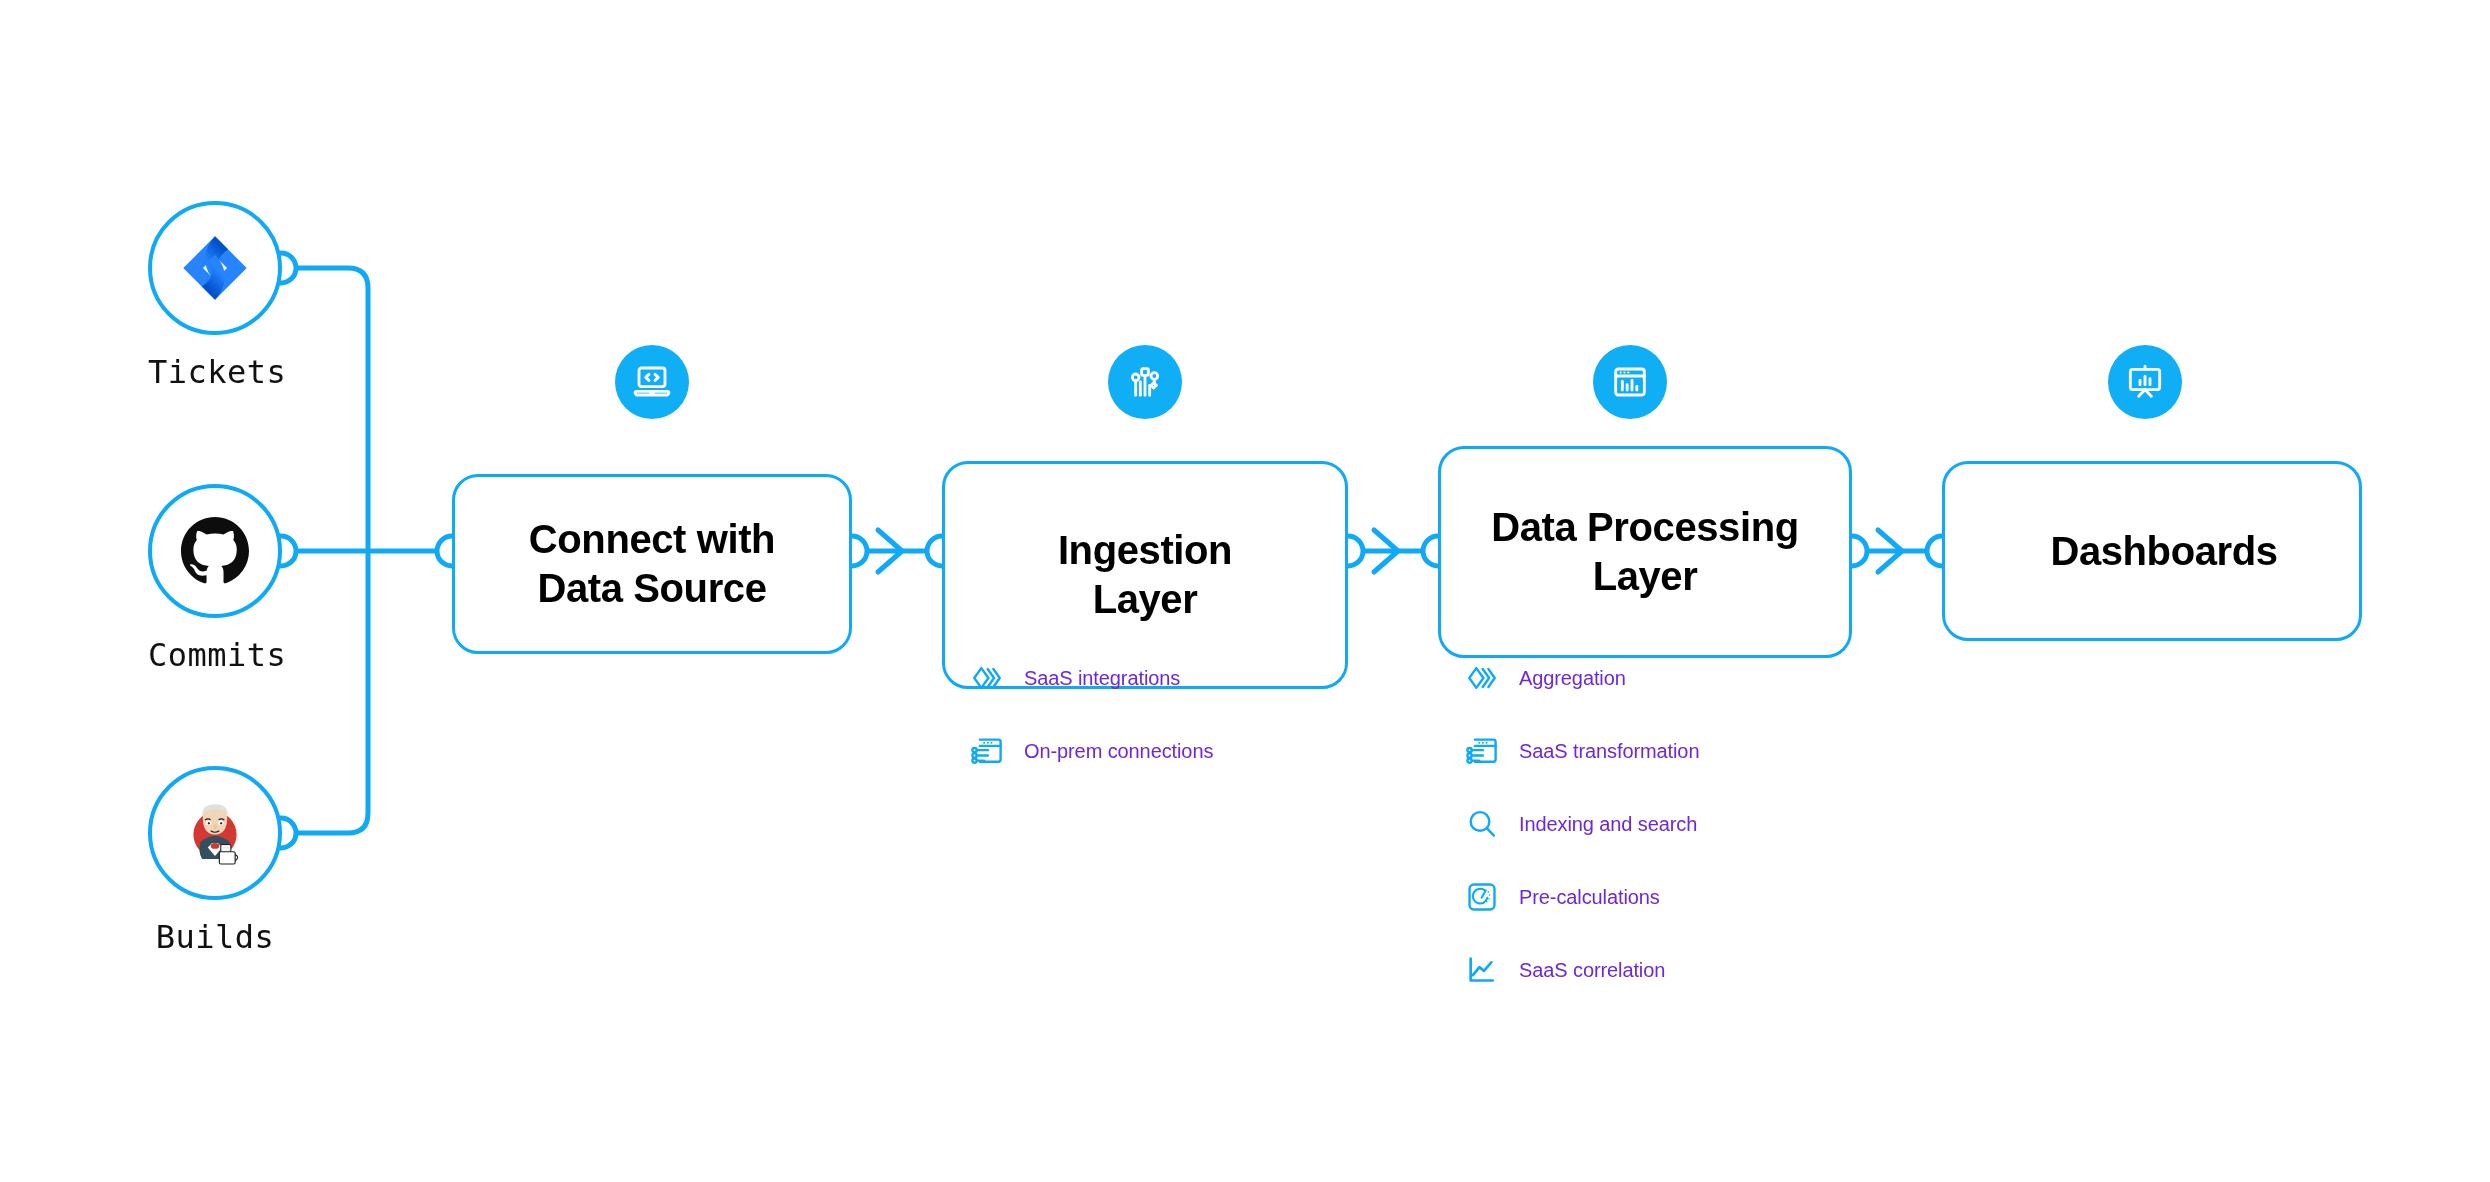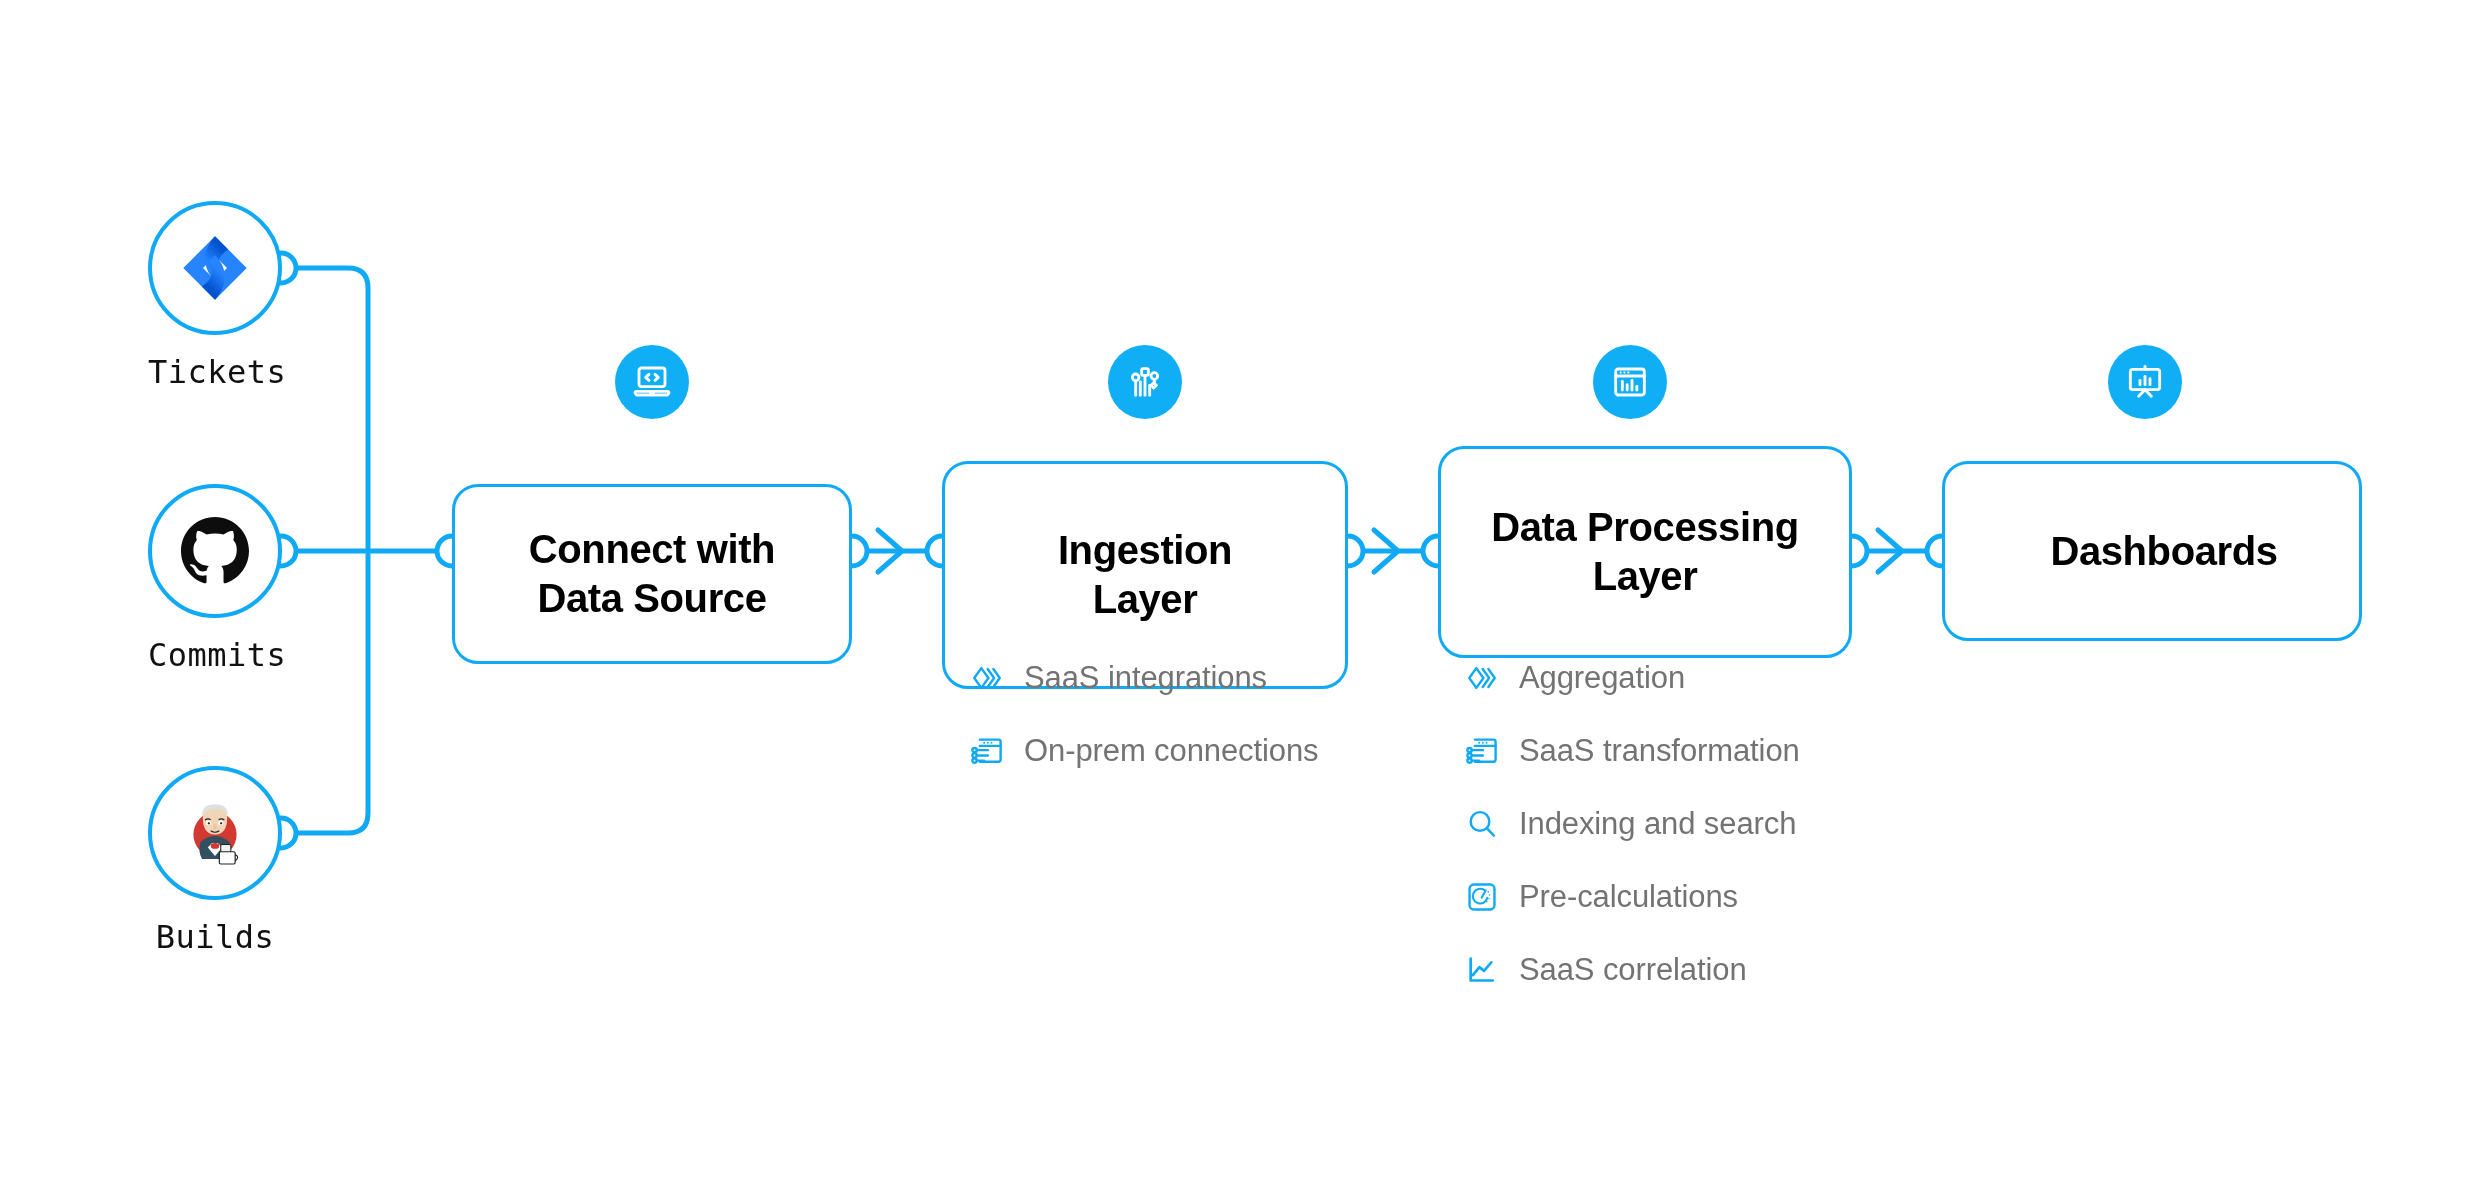--- a/index.html
+++ b/index.html
@@ -107,22 +107,22 @@
     height: 38px;
     flex: 0 0 38px;
     display: flex;
     align-items: center;
     justify-content: center;
     margin-right: 18px;
   }
   .feature-icon svg { display: block; }
   .feature-label {
     font-family: "Liberation Sans", sans-serif;
-    font-size: 31px;
-    color: #737373;
+    font-size: 20px;
+    color: #6d28d9;
     letter-spacing: -0.1px;
   }
 </style>
 </head>
 <body>
 
 <div id="canvas">
 
   <svg id="wires" viewBox="0 0 2490 1182" width="2490" height="1182" aria-hidden="true">
     <g fill="none" stroke="#10a9f5" stroke-width="5" stroke-linecap="round" stroke-linejoin="round">
@@ -214,21 +214,21 @@
 
   <div class="badge" style="left:615px; top:345px;">
     <svg width="40" height="40" viewBox="0 0 24 24" fill="none" stroke="#ffffff" stroke-width="1.7" stroke-linecap="round" stroke-linejoin="round">
       <rect x="4.2" y="3.6" width="15.6" height="11.2" rx="1.6"></rect>
       <path d="M10.2 7.4 L8.2 9.2 L10.2 11"></path>
       <path d="M13.8 7.4 L15.8 9.2 L13.8 11"></path>
       <path d="M2.6 17.6 h18.8 a0.8 0.8 0 0 1 0.6 1.3 l-0.7 0.9 H2.7 l-0.7 -0.9 a0.8 0.8 0 0 1 0.6 -1.3 z"></path>
       <path d="M11 18.6 h2" stroke-width="1.6"></path>
     </svg>
   </div>
-  <div class="stage-box" style="left:452px; top:484px; width:400px; height:180px;">
+  <div class="stage-box" style="left:452px; top:474px; width:400px; height:180px;">
     <div class="stage-title">Connect with<br>Data Source</div>
   </div>
 
   <div class="badge" style="left:1108px; top:345px;">
     <svg width="40" height="40" viewBox="0 0 24 24" fill="none" stroke="#ffffff" stroke-width="1.7" stroke-linecap="round" stroke-linejoin="round">
       <rect x="10" y="4" width="4" height="4" rx="0.8"></rect>
       <path d="M12 8 v12"></path>
       <circle cx="6.4" cy="9.2" r="2"></circle>
       <path d="M6.4 11.2 v8.8"></path>
       <circle cx="17.6" cy="8.4" r="2"></circle>

